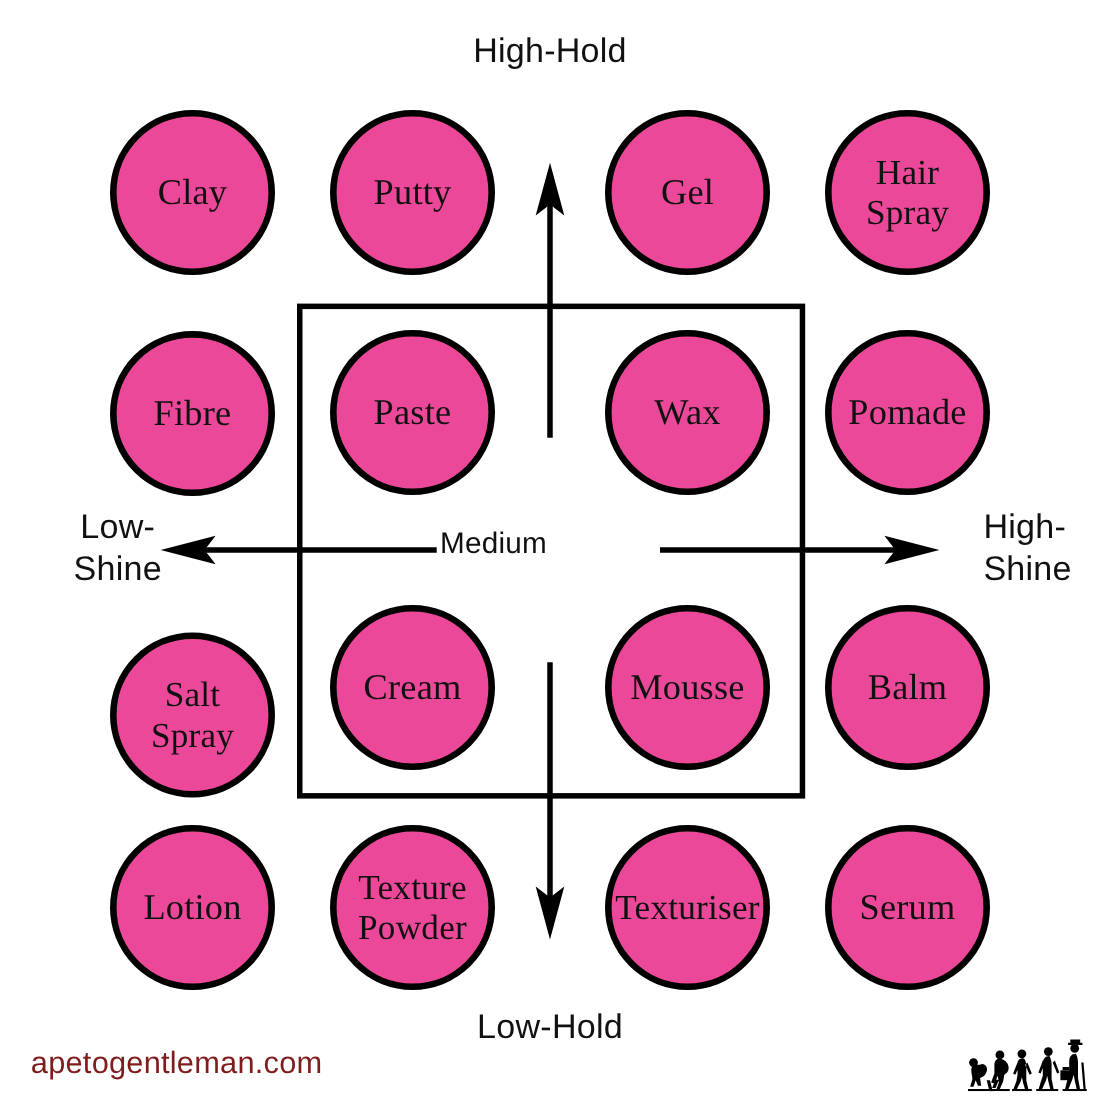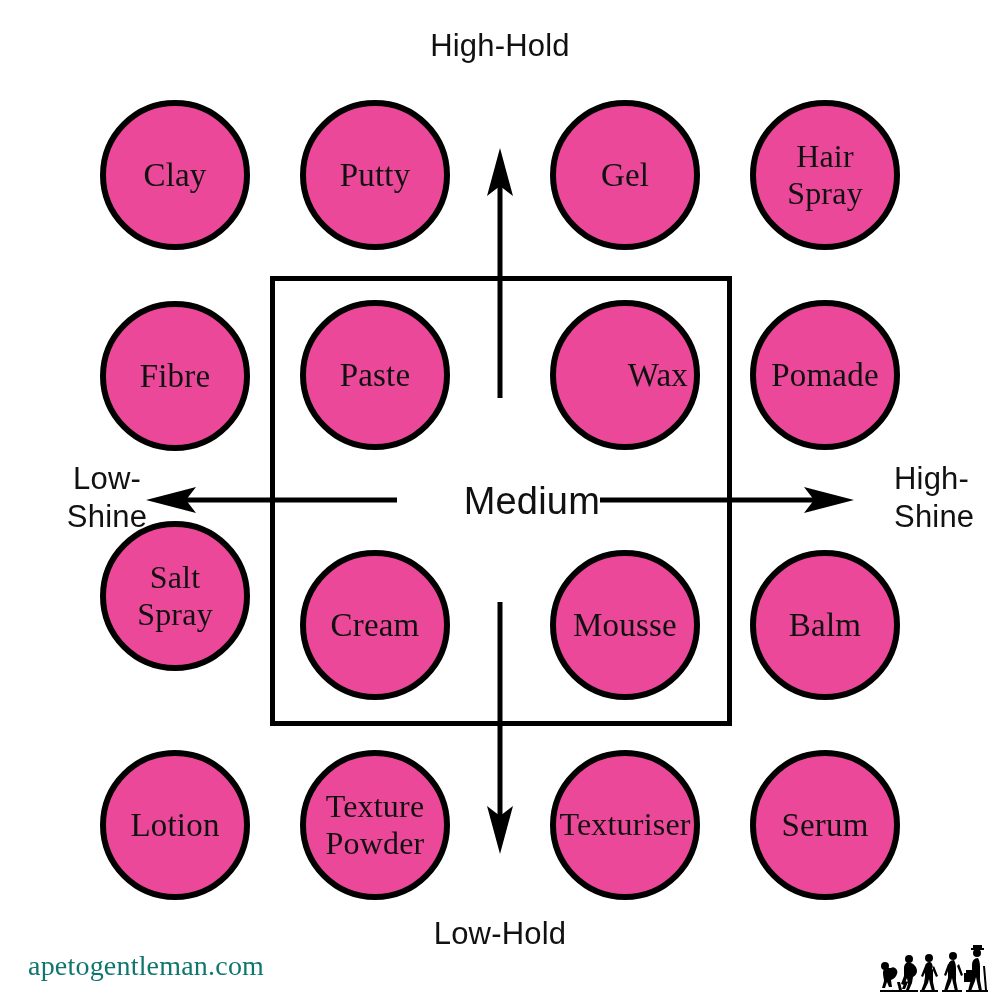--- a/index.html
+++ b/index.html
@@ -43,22 +43,22 @@
   #label-low-shine {
     left: 22px; top: 460px; width: 170px;
     text-align: center;
   }
   #label-high-shine {
     left: 894px; top: 460px; width: 120px;
     text-align: left;
   }
   #label-medium {
     left: 400px; top: 478px; width: 200px;
-    text-align: right;
-    font-size: 38px;
+    text-align: left;
+    font-size: 27px;
   }
 
   
   #center-square {
     position: absolute;
     left: 270px;
     top: 276px;
     width: 452px;
     height: 440px;
     border: 5px solid #000000;
@@ -100,23 +100,23 @@
     letter-spacing: 0.2px;
   }
   .node.two-line .node-label { font-size: 31px; }
   .node.small .node-label { font-size: 32px; }
 
   
   #footer-text {
     position: absolute;
     left: 28px;
     top: 950px;
-    font-family: Liberation Serif, serif;
+    font-family: Liberation Sans, sans-serif;
     font-size: 28px;
-    color: #0f766e;
+    color: #7f1d1d;
     letter-spacing: 0.2px;
   }
   #brand-logo {
     position: absolute;
     left: 878px;
     top: 940px;
     width: 112px;
     height: 52px;
   }
 </style>
@@ -175,27 +175,27 @@
       <div class="node two-line small" style="left: 825px; top: 175px;">
         <span class="node-label">Hair
 Spray</span>
       </div>
       <div class="node" style="left: 175px; top: 376px;">
         <span class="node-label">Fibre</span>
       </div>
       <div class="node" style="left: 375px; top: 375px;">
         <span class="node-label">Paste</span>
       </div>
-      <div class="node" style="left: 625px; top: 375px; justify-content: flex-end;">
+      <div class="node" style="left: 625px; top: 375px;">
         <span class="node-label">Wax</span>
       </div>
       <div class="node" style="left: 825px; top: 375px;">
         <span class="node-label">Pomade</span>
       </div>
-      <div class="node two-line small" style="left: 175px; top: 596px;">
+      <div class="node two-line small" style="left: 175px; top: 650px;">
         <span class="node-label">Salt
 Spray</span>
       </div>
       <div class="node" style="left: 375px; top: 625px;">
         <span class="node-label">Cream</span>
       </div>
       <div class="node" style="left: 625px; top: 625px;">
         <span class="node-label">Mousse</span>
       </div>
       <div class="node" style="left: 825px; top: 625px;">

